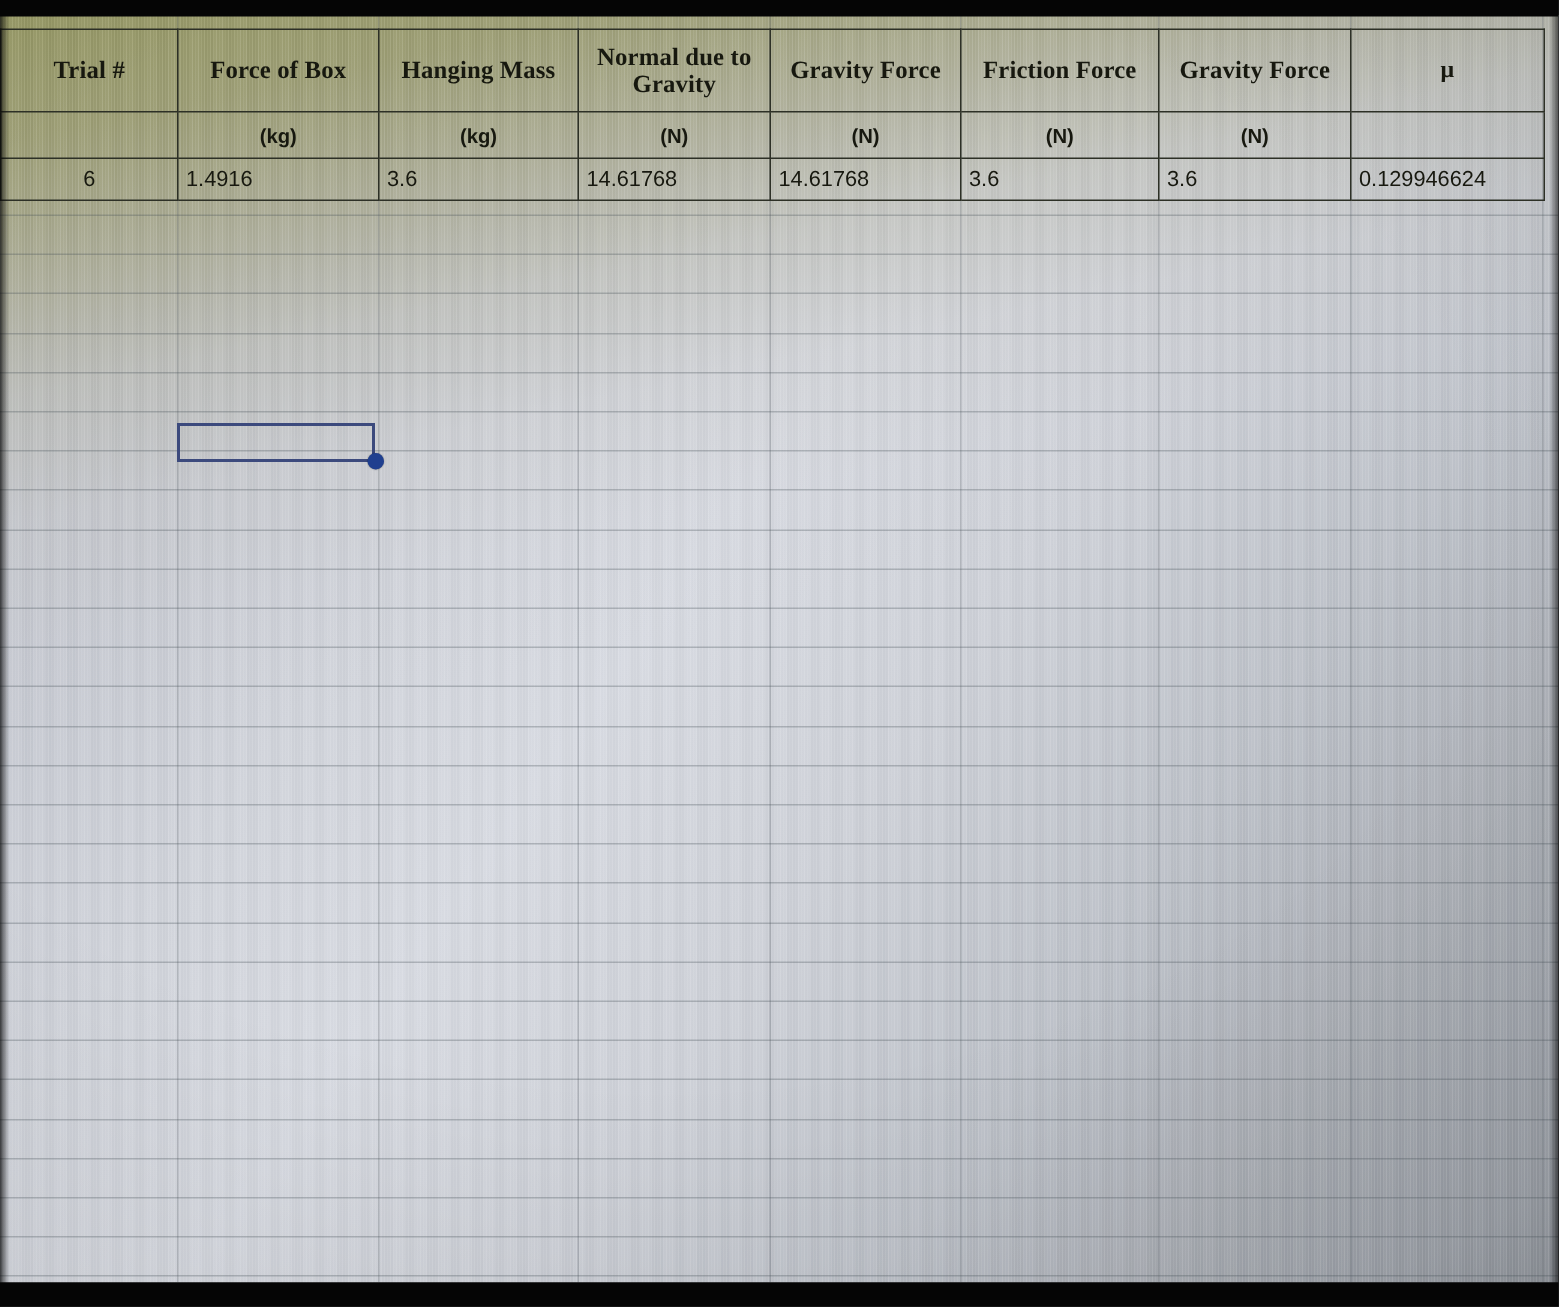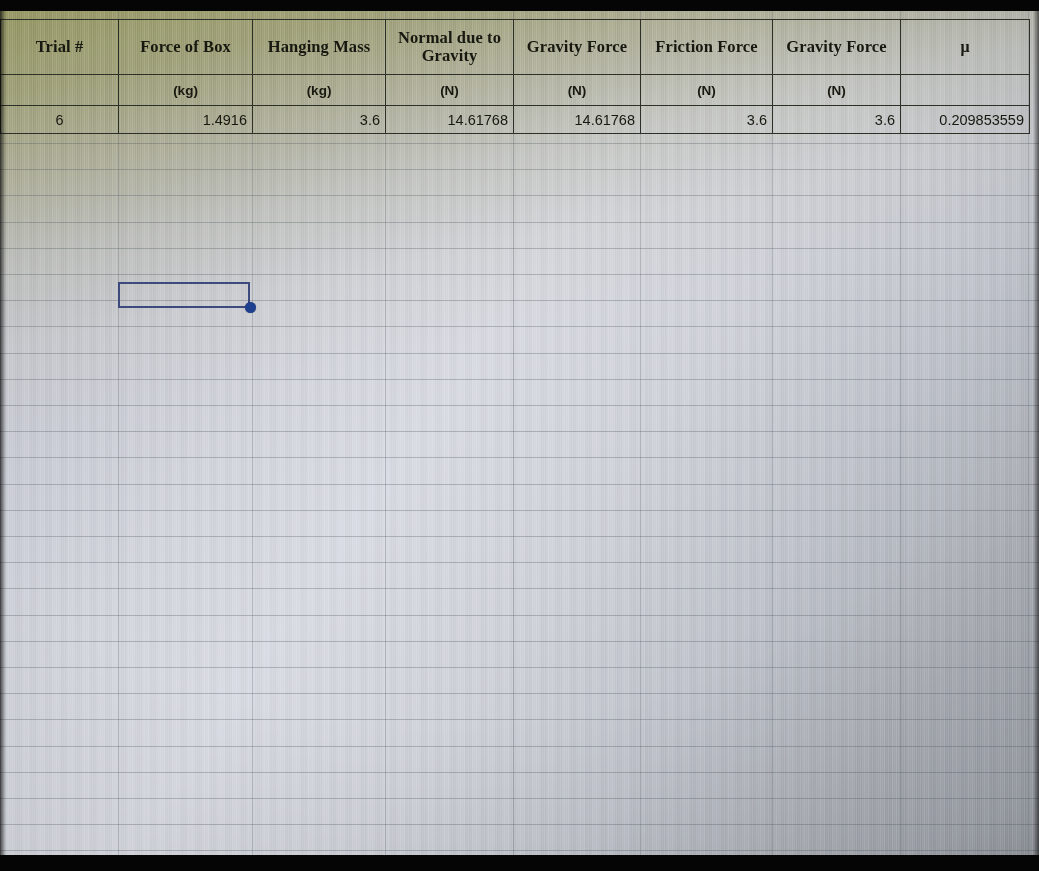--- a/index.html
+++ b/index.html
@@ -176,21 +176,21 @@
   .unit {
     font-family: "Liberation Sans", sans-serif;
     font-weight: bold;
     font-size: 13.5px;
     text-align: center;
     height: 30px;
   }
   .val {
     font-family: "Liberation Sans", sans-serif;
     font-size: 14.5px;
-    text-align: right;
+    text-align: left;
     height: 27px;
     color: #1b1c12;
   }
   .val.center { text-align: center; }
   .mu {
     font-family: "Liberation Serif", serif;
     font-weight: bold;
     font-size: 16px;
     font-style: normal;
   }
@@ -310,21 +310,21 @@
             <td class="unit"></td>
           </tr>
           <tr>
             <td class="val center">6</td>
             <td class="val">1.4916</td>
             <td class="val">3.6</td>
             <td class="val">14.61768</td>
             <td class="val">14.61768</td>
             <td class="val">3.6</td>
             <td class="val">3.6</td>
-            <td class="val">0.209853559</td>
+            <td class="val">0.129946624</td>
           </tr>
         </tbody>
       </table>
     </div>
 
     <div id="selection"></div>
     <div id="fill-handle"></div>
 
     <div id="banding"></div>
     <div id="scanlines"></div>

